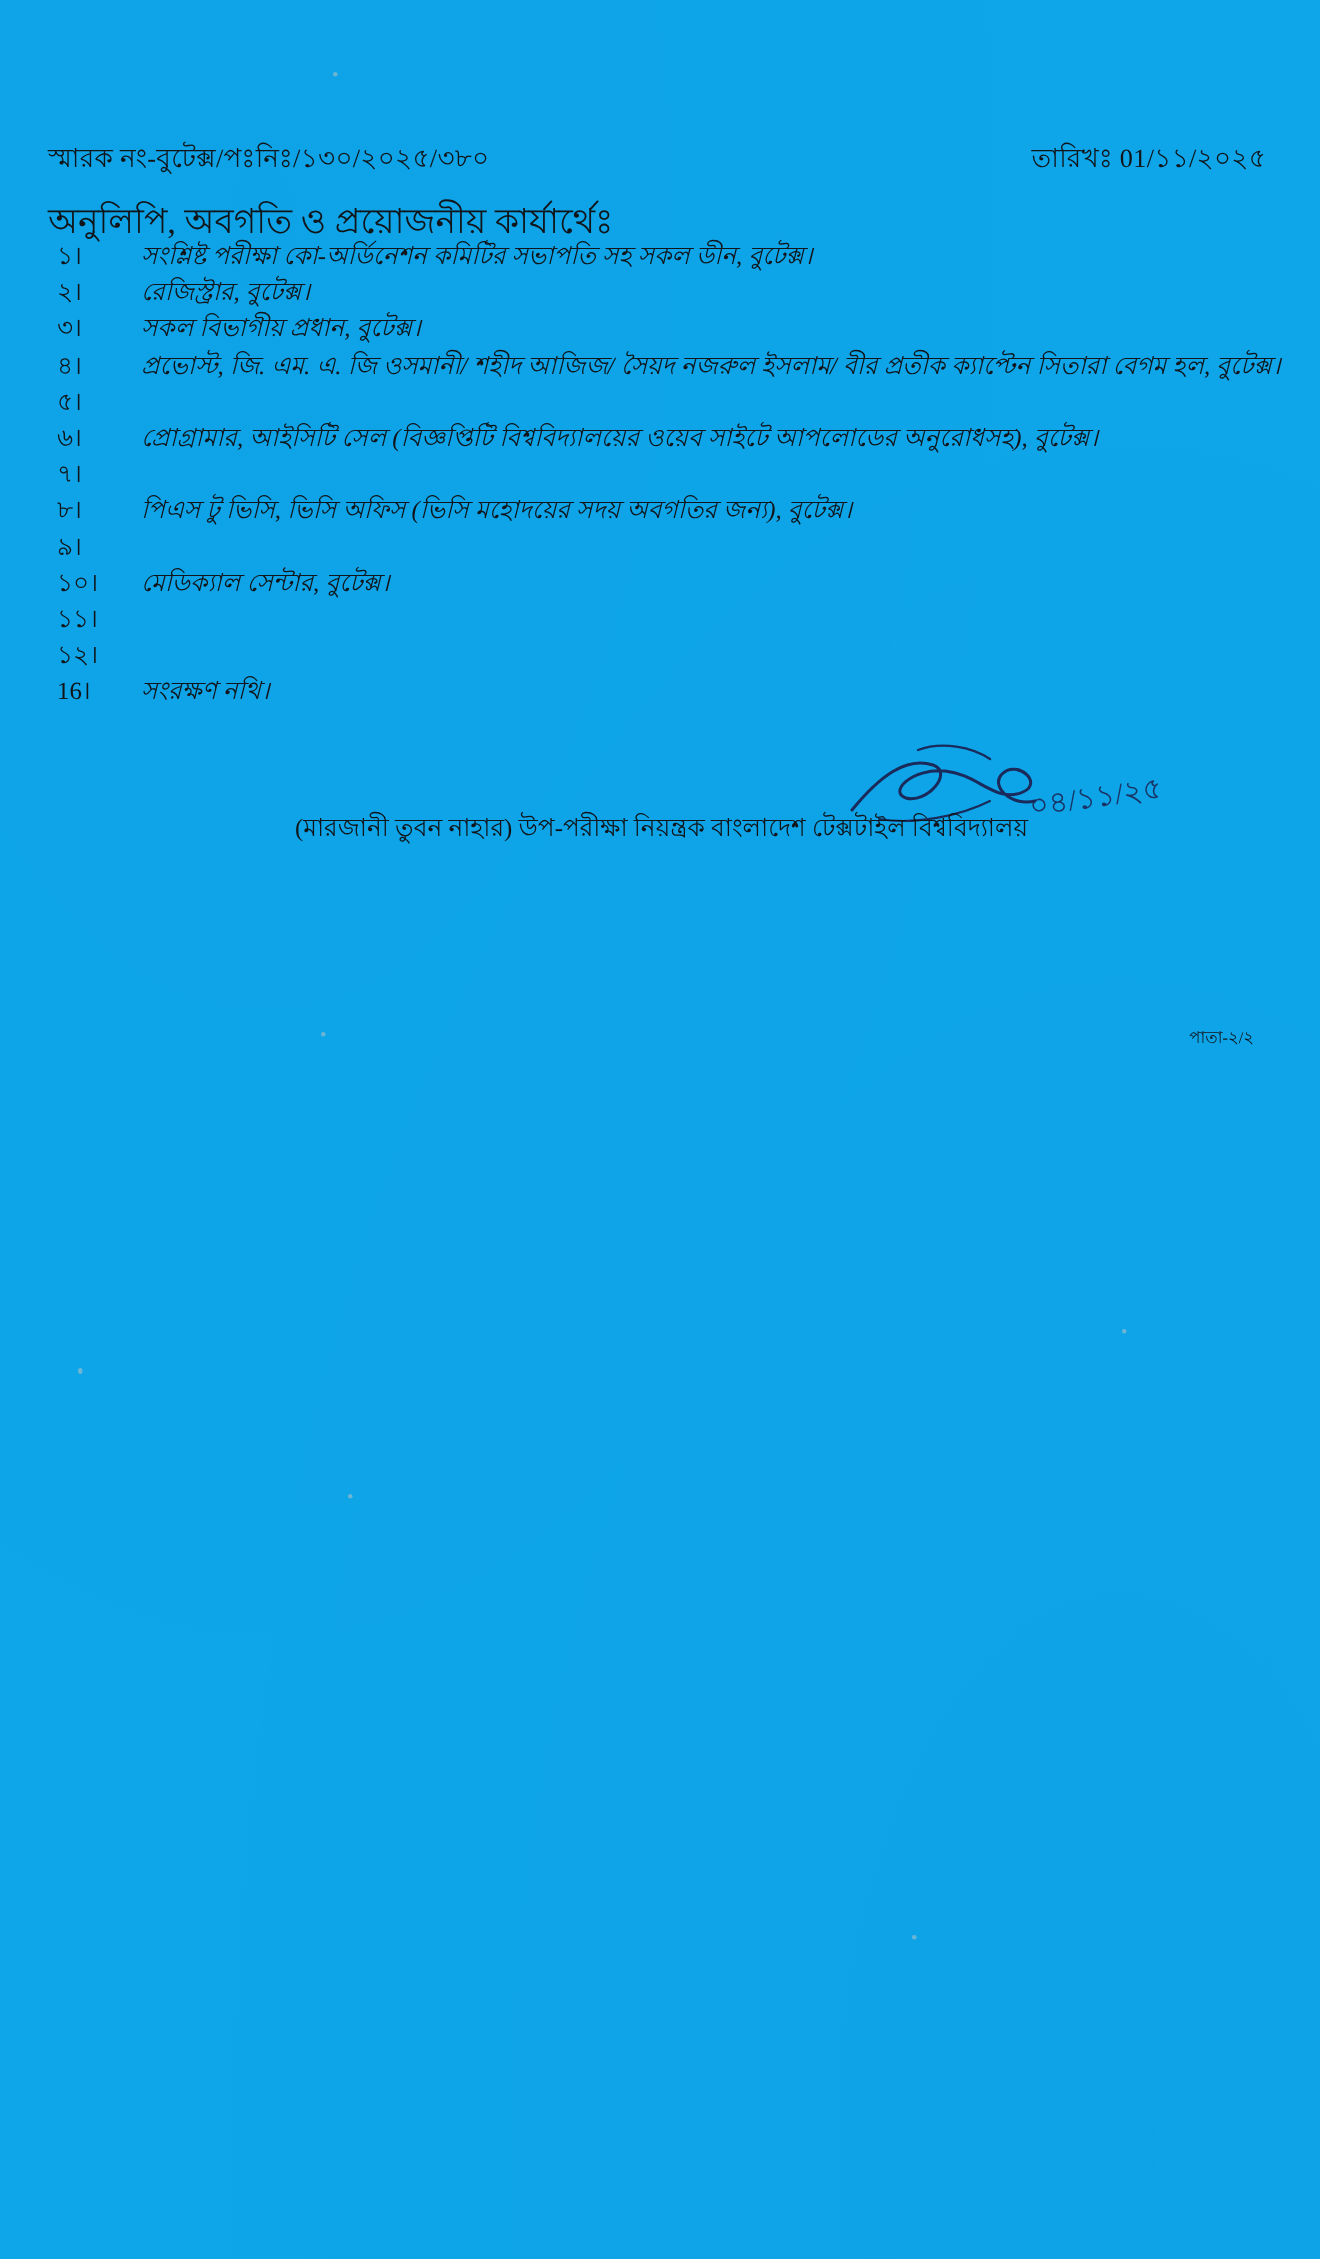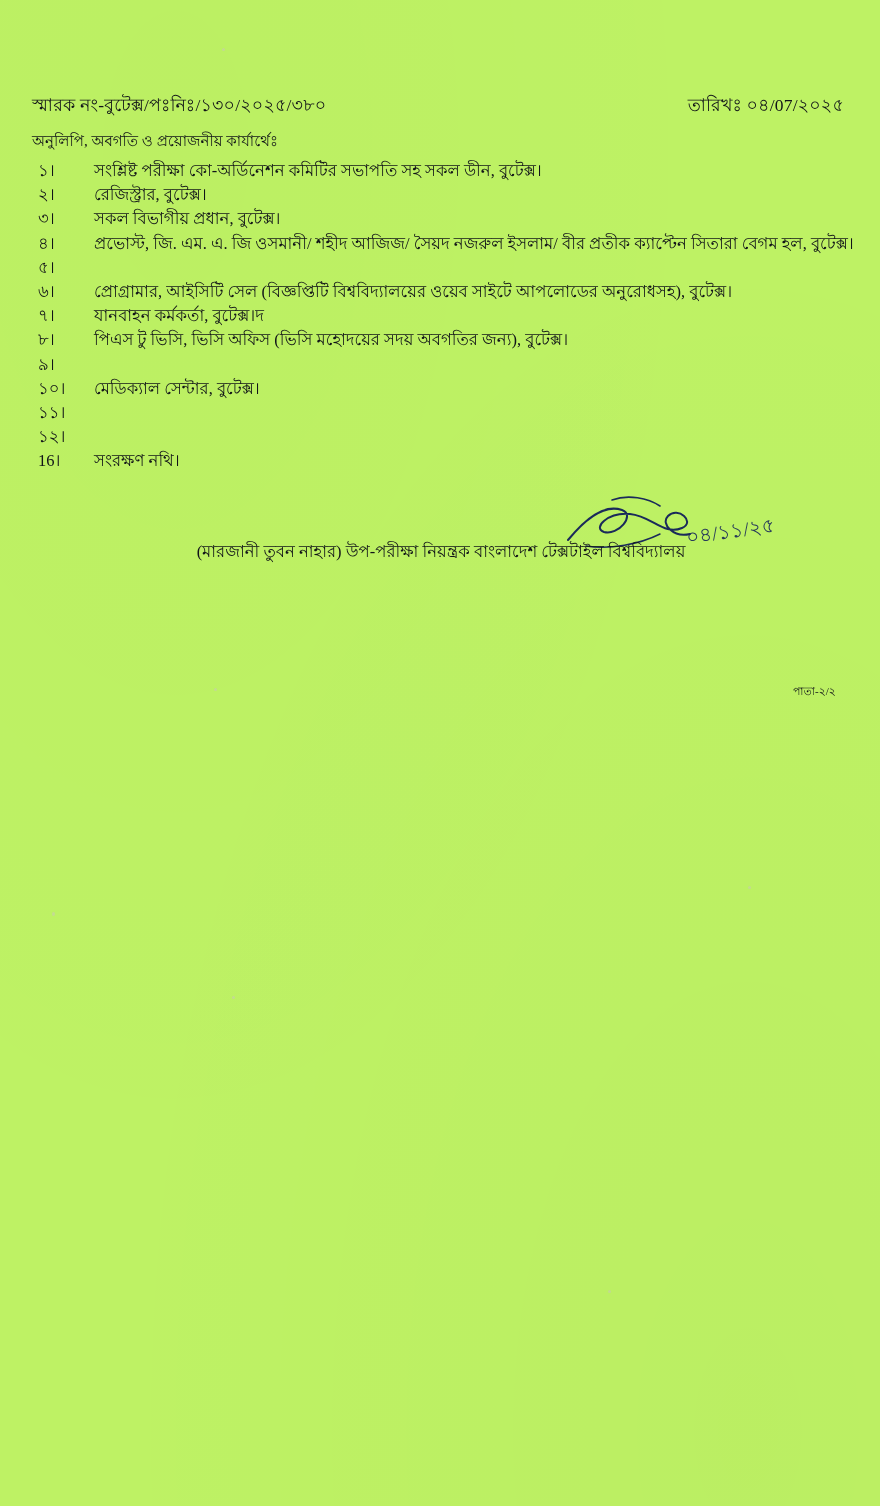--- a/index.html
+++ b/index.html
@@ -12,21 +12,21 @@
     width: 880px;
     height: 1506px;
     position: relative;
     font-family: "Liberation Serif", "DejaVu Serif", serif;
     color: #111418;
     overflow: hidden;
   }
   .page {
     position: absolute;
     inset: 0;
-    background: #bef264;
+    background: #0ea5e9;
   }
   
   .page::before {
     content: "";
     position: absolute;
     inset: 0;
     background:
       radial-gradient(ellipse at 20% 10%, rgba(0,0,0,0.012), rgba(0,0,0,0) 60%),
       radial-gradient(ellipse at 85% 95%, rgba(0,0,0,0.015), rgba(0,0,0,0) 65%);
     pointer-events: none;
@@ -41,21 +41,21 @@
     justify-content: space-between;
     align-items: baseline;
     font-size: 17.5px;
     letter-spacing: 0.2px;
   }
 
   .dist-title {
     position: absolute;
     top: 129px;
     left: 32px;
-    font-size: 15px;
+    font-size: 23px;
   }
 
   .dist-list {
     position: absolute;
     top: 163px;
     left: 32px;
     right: 30px;
     margin: 0;
     padding: 0;
     list-style: none;
@@ -70,20 +70,21 @@
   .dist-num {
     flex: 0 0 62px;
     text-align: left;
     padding-left: 6px;
     box-sizing: border-box;
     white-space: nowrap;
   }
   .dist-text {
     flex: 1 1 auto;
     white-space: nowrap;
+    font-style: italic;
   }
 
   .signature-block {
     position: absolute;
     top: 540px;
     left: 0;
     width: 858px;
     text-align: center;
     font-size: 16.5px;
     line-height: 1.45;
@@ -132,21 +133,21 @@
 
   <div class="speck" style="top:48px;left:222px;width:3px;height:3px;"></div>
   <div class="speck" style="top:688px;left:214px;width:3px;height:3px;"></div>
   <div class="speck" style="top:886px;left:748px;width:3px;height:3px;"></div>
   <div class="speck" style="top:912px;left:52px;width:3px;height:4px;"></div>
   <div class="speck" style="top:996px;left:232px;width:3px;height:3px;"></div>
   <div class="speck" style="top:1290px;left:608px;width:3px;height:3px;"></div>
 
   <div class="memo-header">
     <span>স্মারক নং-বুটেক্স/পঃনিঃ/১৩০/২০২৫/৩৮০</span>
-    <span>তারিখঃ ০৪/07/২০২৫</span>
+    <span>তারিখঃ 01/১১/২০২৫</span>
   </div>
 
   <div class="dist-title">অনুলিপি, অবগতি ও প্রয়োজনীয় কার্যার্থেঃ</div>
 
   <ul class="dist-list">
     <li>
       <span class="dist-num">১।</span>
       <span class="dist-text">সংশ্লিষ্ট পরীক্ষা কো-অর্ডিনেশন কমিটির সভাপতি সহ সকল ডীন, বুটেক্স।</span>
     </li>
     <li>
@@ -163,21 +164,20 @@
     </li>
     <li>
       <span class="dist-num">৫।</span>
     </li>
     <li>
       <span class="dist-num">৬।</span>
       <span class="dist-text">প্রোগ্রামার, আইসিটি সেল (বিজ্ঞপ্তিটি বিশ্ববিদ্যালয়ের ওয়েব সাইটে আপলোডের অনুরোধসহ), বুটেক্স।</span>
     </li>
     <li>
       <span class="dist-num">৭।</span>
-      <span class="dist-text">যানবাহন কর্মকর্তা, বুটেক্স।দ</span>
     </li>
     <li>
       <span class="dist-num">৮।</span>
       <span class="dist-text">পিএস টু ভিসি, ভিসি অফিস (ভিসি মহোদয়ের সদয় অবগতির জন্য), বুটেক্স।</span>
     </li>
     <li>
       <span class="dist-num">৯।</span>
     </li>
     <li>
       <span class="dist-num">১০।</span>

